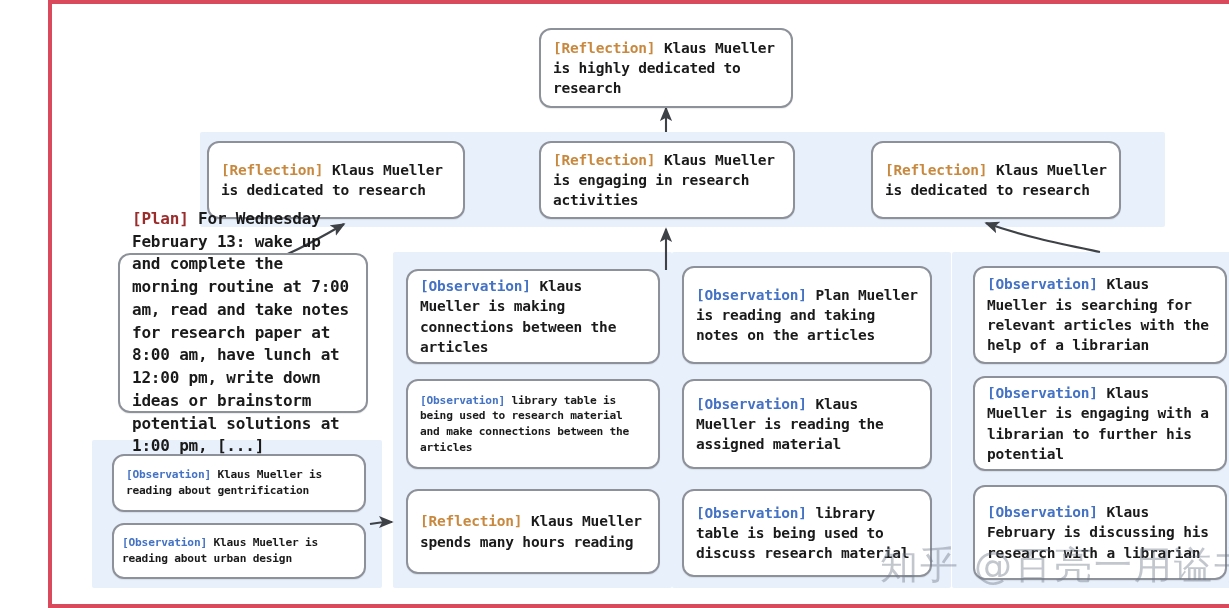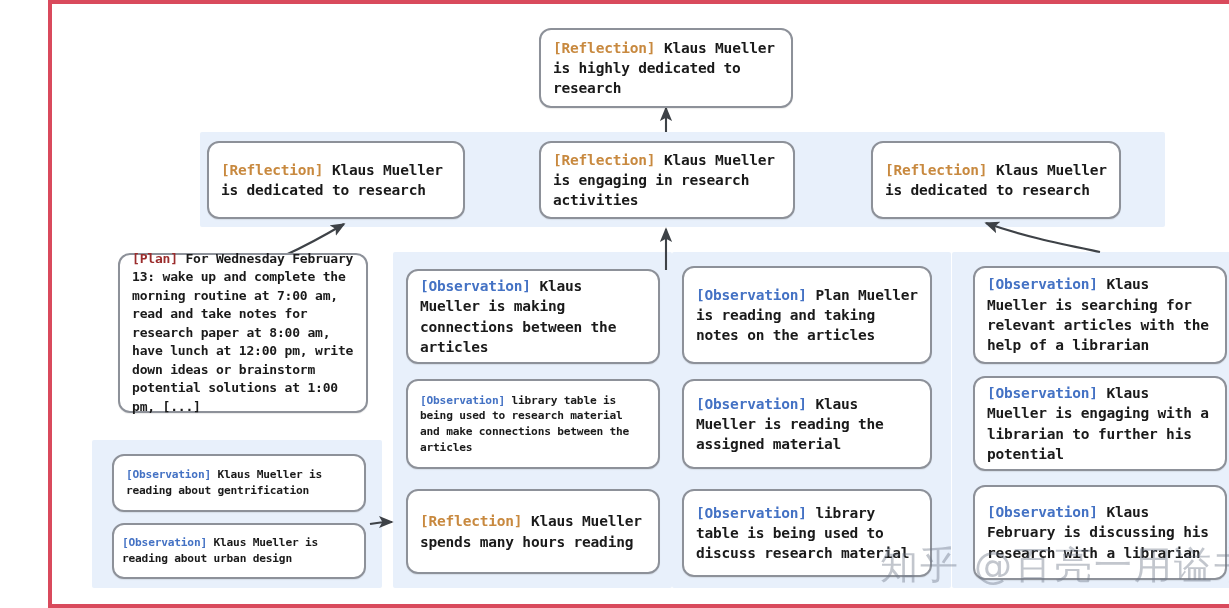--- a/index.html
+++ b/index.html
@@ -50,21 +50,21 @@
     font-family: "DejaVu Sans Mono", "Liberation Mono", monospace;
     font-weight: bold;
     color: #1a1a1a;
     line-height: 1.40;
     letter-spacing: -0.2px;
     white-space: pre-wrap;
     word-break: normal;
   }
 
   .size-md .txt { font-size: 14.5px; }
-  .size-sm .txt { font-size: 13px; line-height: 1.42; }
+  .size-sm .txt { font-size: 16px; line-height: 1.42; }
   .size-xs .txt { font-size: 11.2px; line-height: 1.40; }
 
   .tag-reflection { color: #c8893f; font-weight: bold; }
   .tag-observation { color: #4472c4; font-weight: bold; }
   .tag-plan { color: #9b2c2c; font-weight: bold; }
 
   
   .arrows {
     position: absolute;
     inset: 0;

